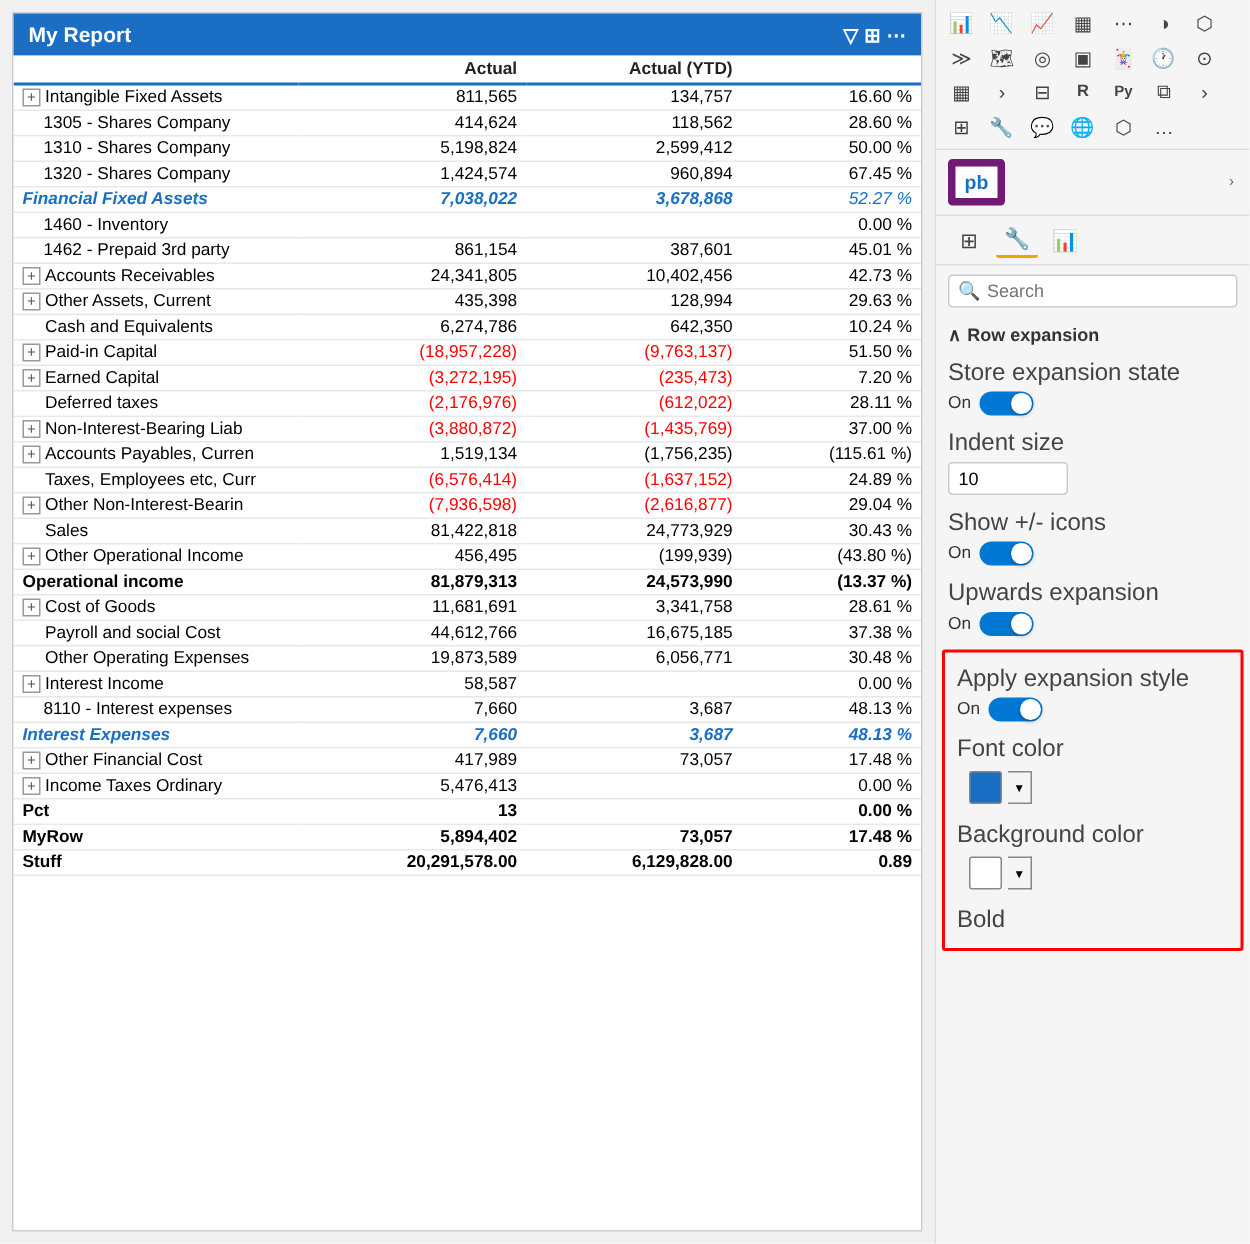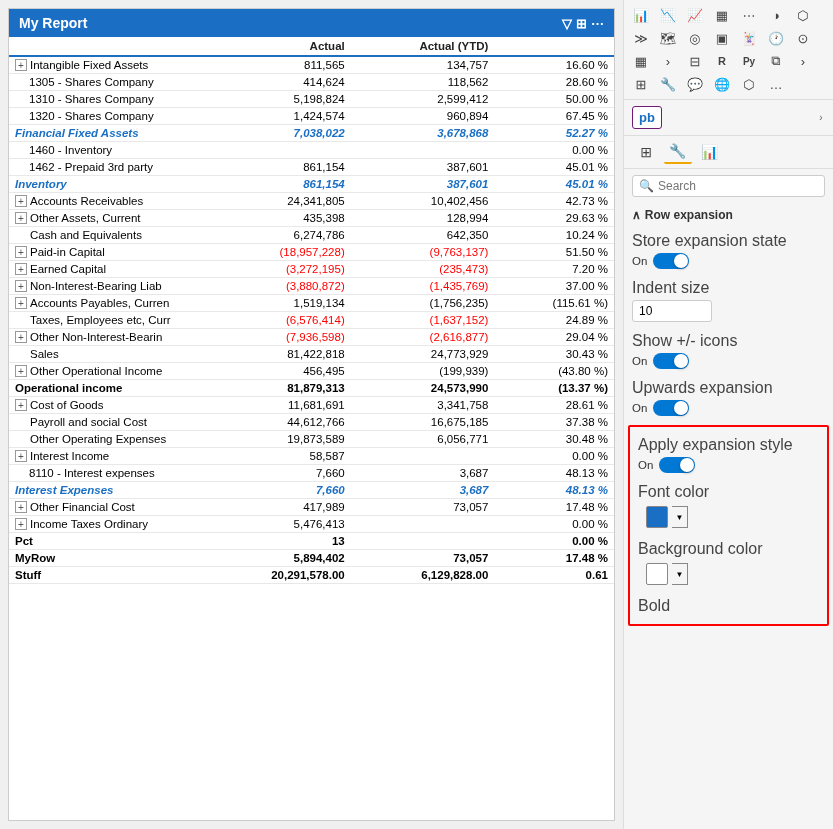--- a/index.html
+++ b/index.html
@@ -122,21 +122,21 @@
       display: flex;
       align-items: center;
       justify-content: center;
       font-size: 13px;
       color: #444;
       border-radius: 2px;
     }
 
     .pb-badge {
       background: white;
-      border: 1px solid #701a75;
+      border: 5px solid #701a75;
       border-radius: 3px;
       padding: 3px 6px;
       display: inline-flex;
       align-items: center;
       justify-content: center;
       font-weight: bold;
       font-size: 13px;
       color: #1a6fc4;
       margin: 4px;
     }
@@ -361,40 +361,34 @@
           <tr>
             <td><span style="display:inline-block; width:14px;"></span>1320 - Shares Company</td>
             <td>1,424,574</td>
             <td>960,894</td>
             <td>67.45 %</td>
           </tr>
           <tr class="group-header">
             <td>Financial Fixed Assets</td>
             <td>7,038,022</td>
             <td>3,678,868</td>
-            <td style="color: rgb(26, 111, 196); font-style: italic; font-weight: bold; margin-top: 21px;">52.27 %</td>
+            <td style="color: rgb(26, 111, 196); font-style: italic; font-weight: normal; margin-top: 21px;">52.27 %</td>
           </tr>
           <tr>
             <td><span style="display:inline-block; width:14px;"></span>1460 - Inventory</td>
             <td></td>
             <td></td>
             <td>0.00 %</td>
           </tr>
           <tr>
             <td><span style="display:inline-block; width:14px;"></span>1462 - Prepaid 3rd party</td>
             <td>861,154</td>
             <td>387,601</td>
             <td>45.01 %</td>
           </tr>
-          <tr class="group-header">
-            <td>Inventory</td>
-            <td>861,154</td>
-            <td>387,601</td>
-            <td style="color: rgb(26, 111, 196); font-style: italic; font-weight: bold;">45.01 %</td>
-          </tr>
           <tr>
             <td><span class="expand-icon">+</span>Accounts Receivables</td>
             <td>24,341,805</td>
             <td>10,402,456</td>
             <td>42.73 %</td>
           </tr>
           <tr>
             <td><span class="expand-icon">+</span>Other Assets, Current</td>
             <td>435,398</td>
             <td>128,994</td>
@@ -410,20 +404,26 @@
             <td><span class="expand-icon">+</span>Paid-in Capital</td>
             <td class="negative">(18,957,228)</td>
             <td class="negative">(9,763,137)</td>
             <td>51.50 %</td>
           </tr>
           <tr>
             <td><span class="expand-icon">+</span>Earned Capital</td>
             <td class="negative">(3,272,195)</td>
             <td class="negative">(235,473)</td>
             <td>7.20 %</td>
+          </tr>
+          <tr>
+            <td><span style="display:inline-block; width:15px;"></span>Deferred taxes</td>
+            <td class="negative">(2,176,976)</td>
+            <td class="negative">(612,022)</td>
+            <td>28.11 %</td>
           </tr>
           <tr>
             <td><span class="expand-icon">+</span>Non-Interest-Bearing Liab</td>
             <td class="negative">(3,880,872)</td>
             <td class="negative">(1,435,769)</td>
             <td>37.00 %</td>
           </tr>
           <tr>
             <td><span class="expand-icon">+</span>Accounts Payables, Curren</td>
             <td>1,519,134</td>
@@ -517,21 +517,21 @@
           <tr class="bold-row">
             <td>MyRow</td>
             <td>5,894,402</td>
             <td>73,057</td>
             <td>17.48 %</td>
           </tr>
           <tr class="bold-row">
             <td>Stuff</td>
             <td>20,291,578.00</td>
             <td>6,129,828.00</td>
-            <td>0.61</td>
+            <td>0.89</td>
           </tr>
         </tbody>
     </table>
   </div>
 </div>
 
 <div class="right-panel" style="position:relative; min-width:210px;">
 
   <div class="right-panel-top-icons">
 

